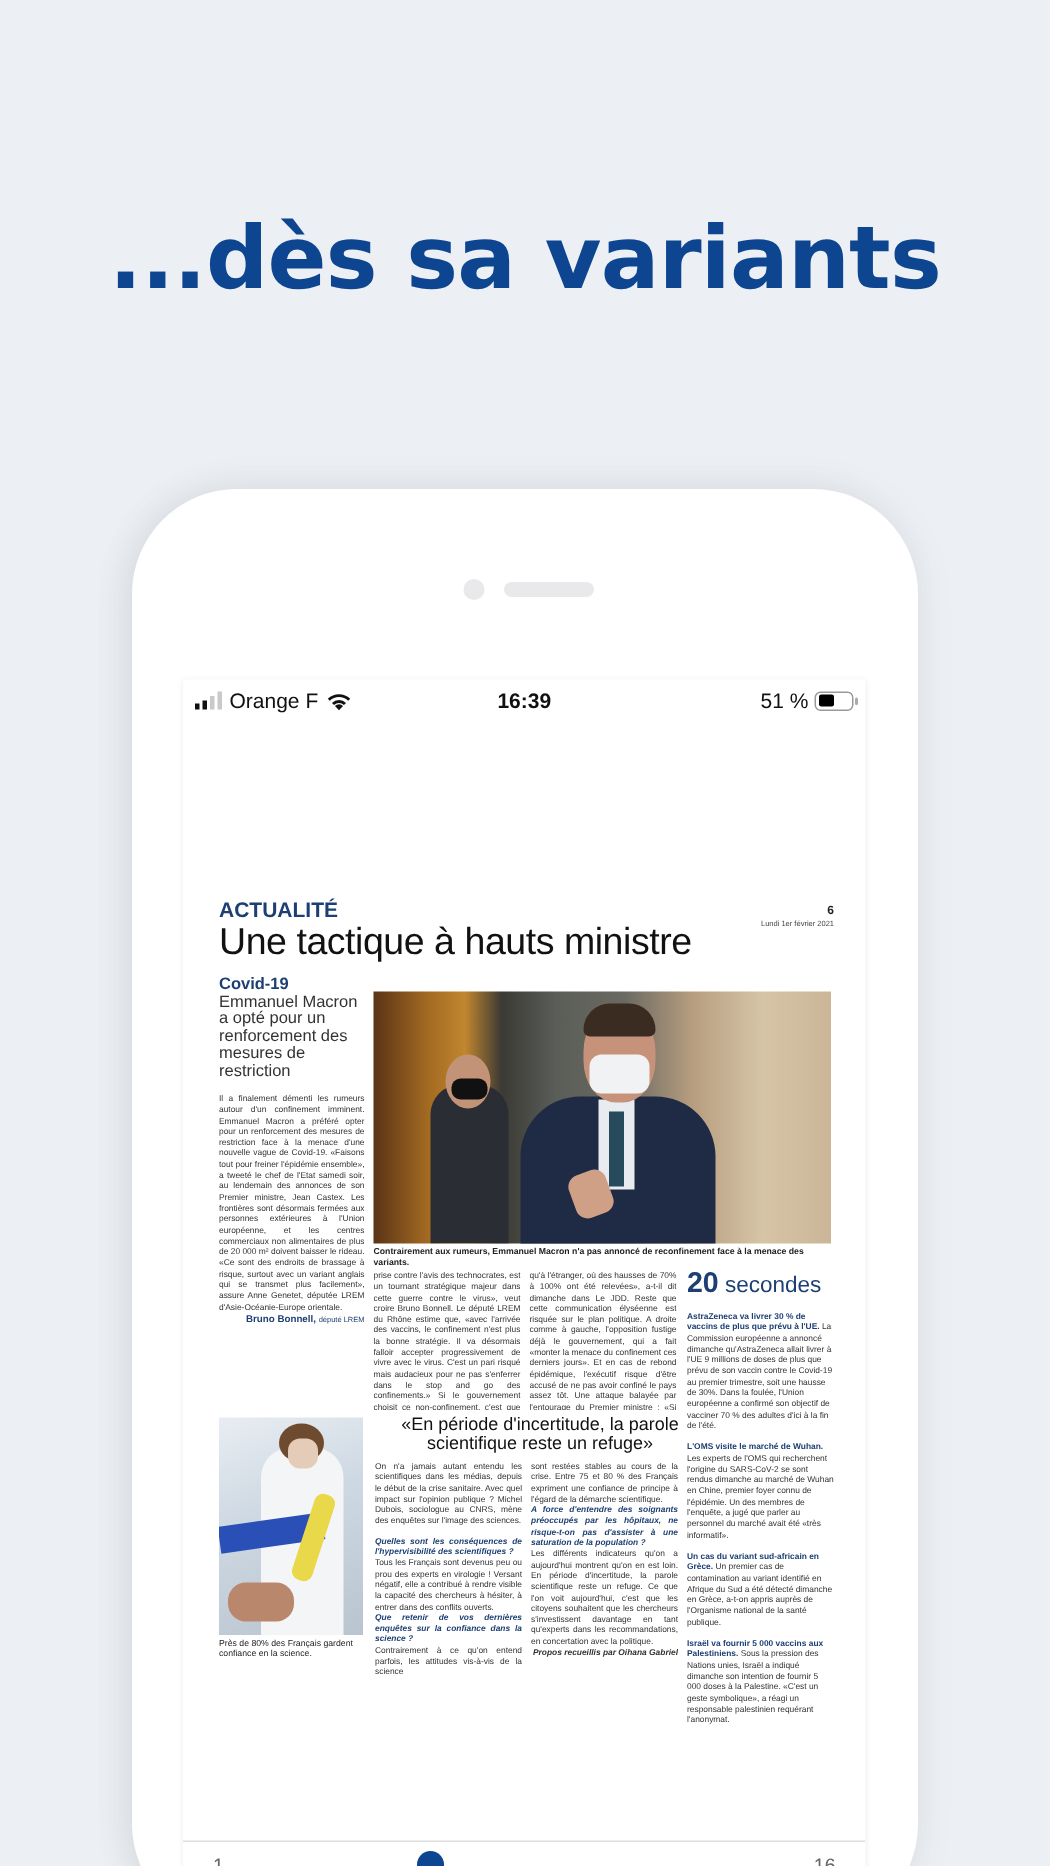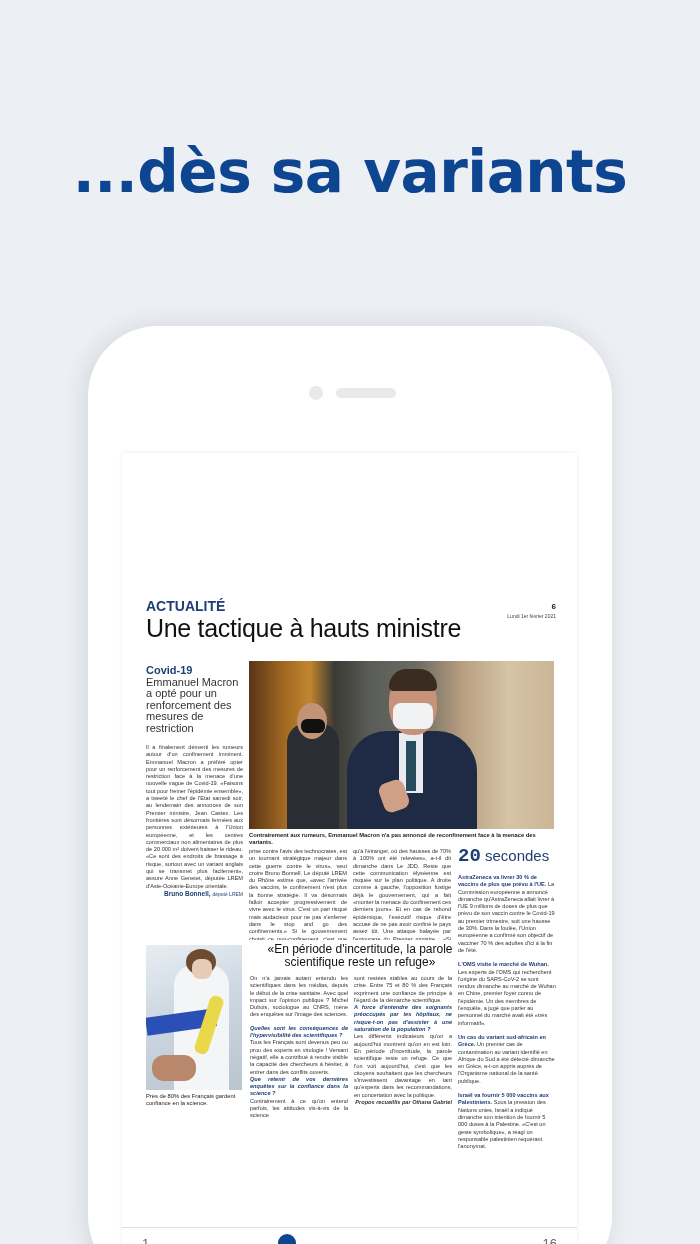--- a/index.html
+++ b/index.html
@@ -67,21 +67,21 @@
   .photo-main .figure { position: absolute; left: 98px; top: 70px; width: 130px; height: 100px; background: #1f2b44; border-radius: 40px 40px 0 0; }
   .photo-main .shirt { position: absolute; left: 150px; top: 72px; width: 24px; height: 60px; background: #e8ecf1; }
   .photo-main .tie { position: absolute; left: 157px; top: 80px; width: 10px; height: 50px; background: #274a5c; }
   .photo-main .head { position: absolute; left: 140px; top: 12px; width: 48px; height: 62px; background: #c6937a; border-radius: 45%; }
   .photo-main .hair { position: absolute; left: 140px; top: 8px; width: 48px; height: 22px; background: #3b2c22; border-radius: 24px 24px 6px 6px; }
   .photo-main .mask { position: absolute; left: 144px; top: 42px; width: 40px; height: 26px; background: #f1f2f4; border-radius: 8px; }
   .photo-main .hand { position: absolute; left: 132px; top: 120px; width: 26px; height: 30px; background: #cf9f86; border-radius: 8px; transform: rotate(-20deg); }
   .caption { position: absolute; left: 103px; top: 229px; width: 310px; font-size: 5.8px; font-weight: bold; color: #222; }
 
   .secondes-title { font-size: 15px; line-height: 16px; color: #1d3f73; margin-bottom: 10px; text-align: left; }
-  .secondes-title b { font-family: Liberation Mono, monospace; font-size: 19px; }
+  .secondes-title b { font-family: Liberation Sans, sans-serif; font-size: 19px; }
   .brief { margin-bottom: 7px; text-align: left; }
   .brief b { color: #1d3f73; }
 
   .photo-lab { position: absolute; left: 0; top: 342px; width: 96px; height: 145px; background: linear-gradient(160deg, #e8edf2 0%, #cfd9e3 40%, #b8c4cf 100%); overflow: hidden; }
   .photo-lab .coat { position: absolute; left: 28px; top: 20px; width: 55px; height: 125px; background: #f4f5f7; border-radius: 20px 20px 0 0; }
   .photo-lab .hair { position: absolute; left: 40px; top: 4px; width: 30px; height: 26px; background: #6e4a2f; border-radius: 50%; }
   .photo-lab .face { position: absolute; left: 46px; top: 14px; width: 20px; height: 20px; background: #e4ccb8; border-radius: 40%; }
   .photo-lab .rack { position: absolute; left: 0; top: 68px; width: 70px; height: 18px; background: #2a4fb6; transform: rotate(-8deg); }
   .photo-lab .yellow { position: absolute; left: 56px; top: 50px; width: 14px; height: 60px; background: #e9d84a; border-radius: 6px; transform: rotate(18deg); }
   .photo-lab .hand { position: absolute; left: 6px; top: 110px; width: 44px; height: 26px; background: #b9886c; border-radius: 12px; }
@@ -100,29 +100,50 @@
 <body>
 
 <div class="headline">...dès sa variants</div>
 
 <div class="phone">
   <div class="phone-camera"></div>
   <div class="phone-speaker"></div>
 </div>
 
 <div class="screen">
+  <div class="statusbar">
+    <div class="signal">
+      <span style="height:4px"></span>
+        <span style="height:6px"></span>
+        <span class="off" style="height:9px"></span>
+        <span class="off" style="height:12px"></span>
+    </div>
+    <span class="carrier">Orange F</span>
+    <svg width="18" height="13" viewBox="0 0 18 13">
+      <path d="M9 12.5 L6.3 9.6 A4 4 0 0 1 11.7 9.6 Z" fill="#111"></path>
+      <path d="M4.3 7.6 A6.8 6.8 0 0 1 13.7 7.6 L12.3 9 A4.8 4.8 0 0 0 5.7 9 Z" fill="#111"></path>
+      <path d="M1.5 4.8 A10.8 10.8 0 0 1 16.5 4.8 L15.1 6.2 A8.8 8.8 0 0 0 2.9 6.2 Z" fill="#111"></path>
+    </svg>
+    <span class="time">16:39</span>
+    <div class="battery-wrap">
+      <span>51 %</span>
+      <div class="battery">
+          <div class="lvl"></div>
+        </div>
+    </div>
+  </div>
 
 
   <div class="page">
     <div class="rubric">ACTUALITÉ</div>
     <div class="pagenum">6</div>
     <div class="pagedate">Lundi 1er février 2021</div>
     <div class="title">Une tactique à hauts ministre</div>
 
-    <div class="col" style="left:0; top:62px; width:97px; height:280px;">
+    <div class="col" style="left:0; top:48px; width:97px; height:280px;">
       <div class="kicker">
         <b>Covid-19</b>
         <span>Emmanuel Macron a opté pour un renforcement des mesures de restriction</span>
       </div>
       <p>Il a finalement démenti les rumeurs autour d'un confinement imminent. Emmanuel Macron a préféré opter pour un renforcement des mesures de restriction face à la menace d'une nouvelle vague de Covid-19. «Faisons tout pour freiner l'épidémie ensemble», a tweeté le chef de l'Etat samedi soir, au lendemain des annonces de son Premier ministre, Jean Castex. Les frontières sont désormais fermées aux personnes extérieures à l'Union européenne, et les centres commerciaux non alimentaires de plus de 20 000 m² doivent baisser le rideau. «Ce sont des endroits de brassage à risque, surtout avec un variant anglais qui se transmet plus facilement», assure Anne Genetet, députée LREM d'Asie-Océanie-Europe orientale.</p>
       <div class="quote-author">
         <span style="font-weight:bold;font-size:6.5px">Bruno Bonnell,</span>
         <span>député LREM</span>
       </div>
 

